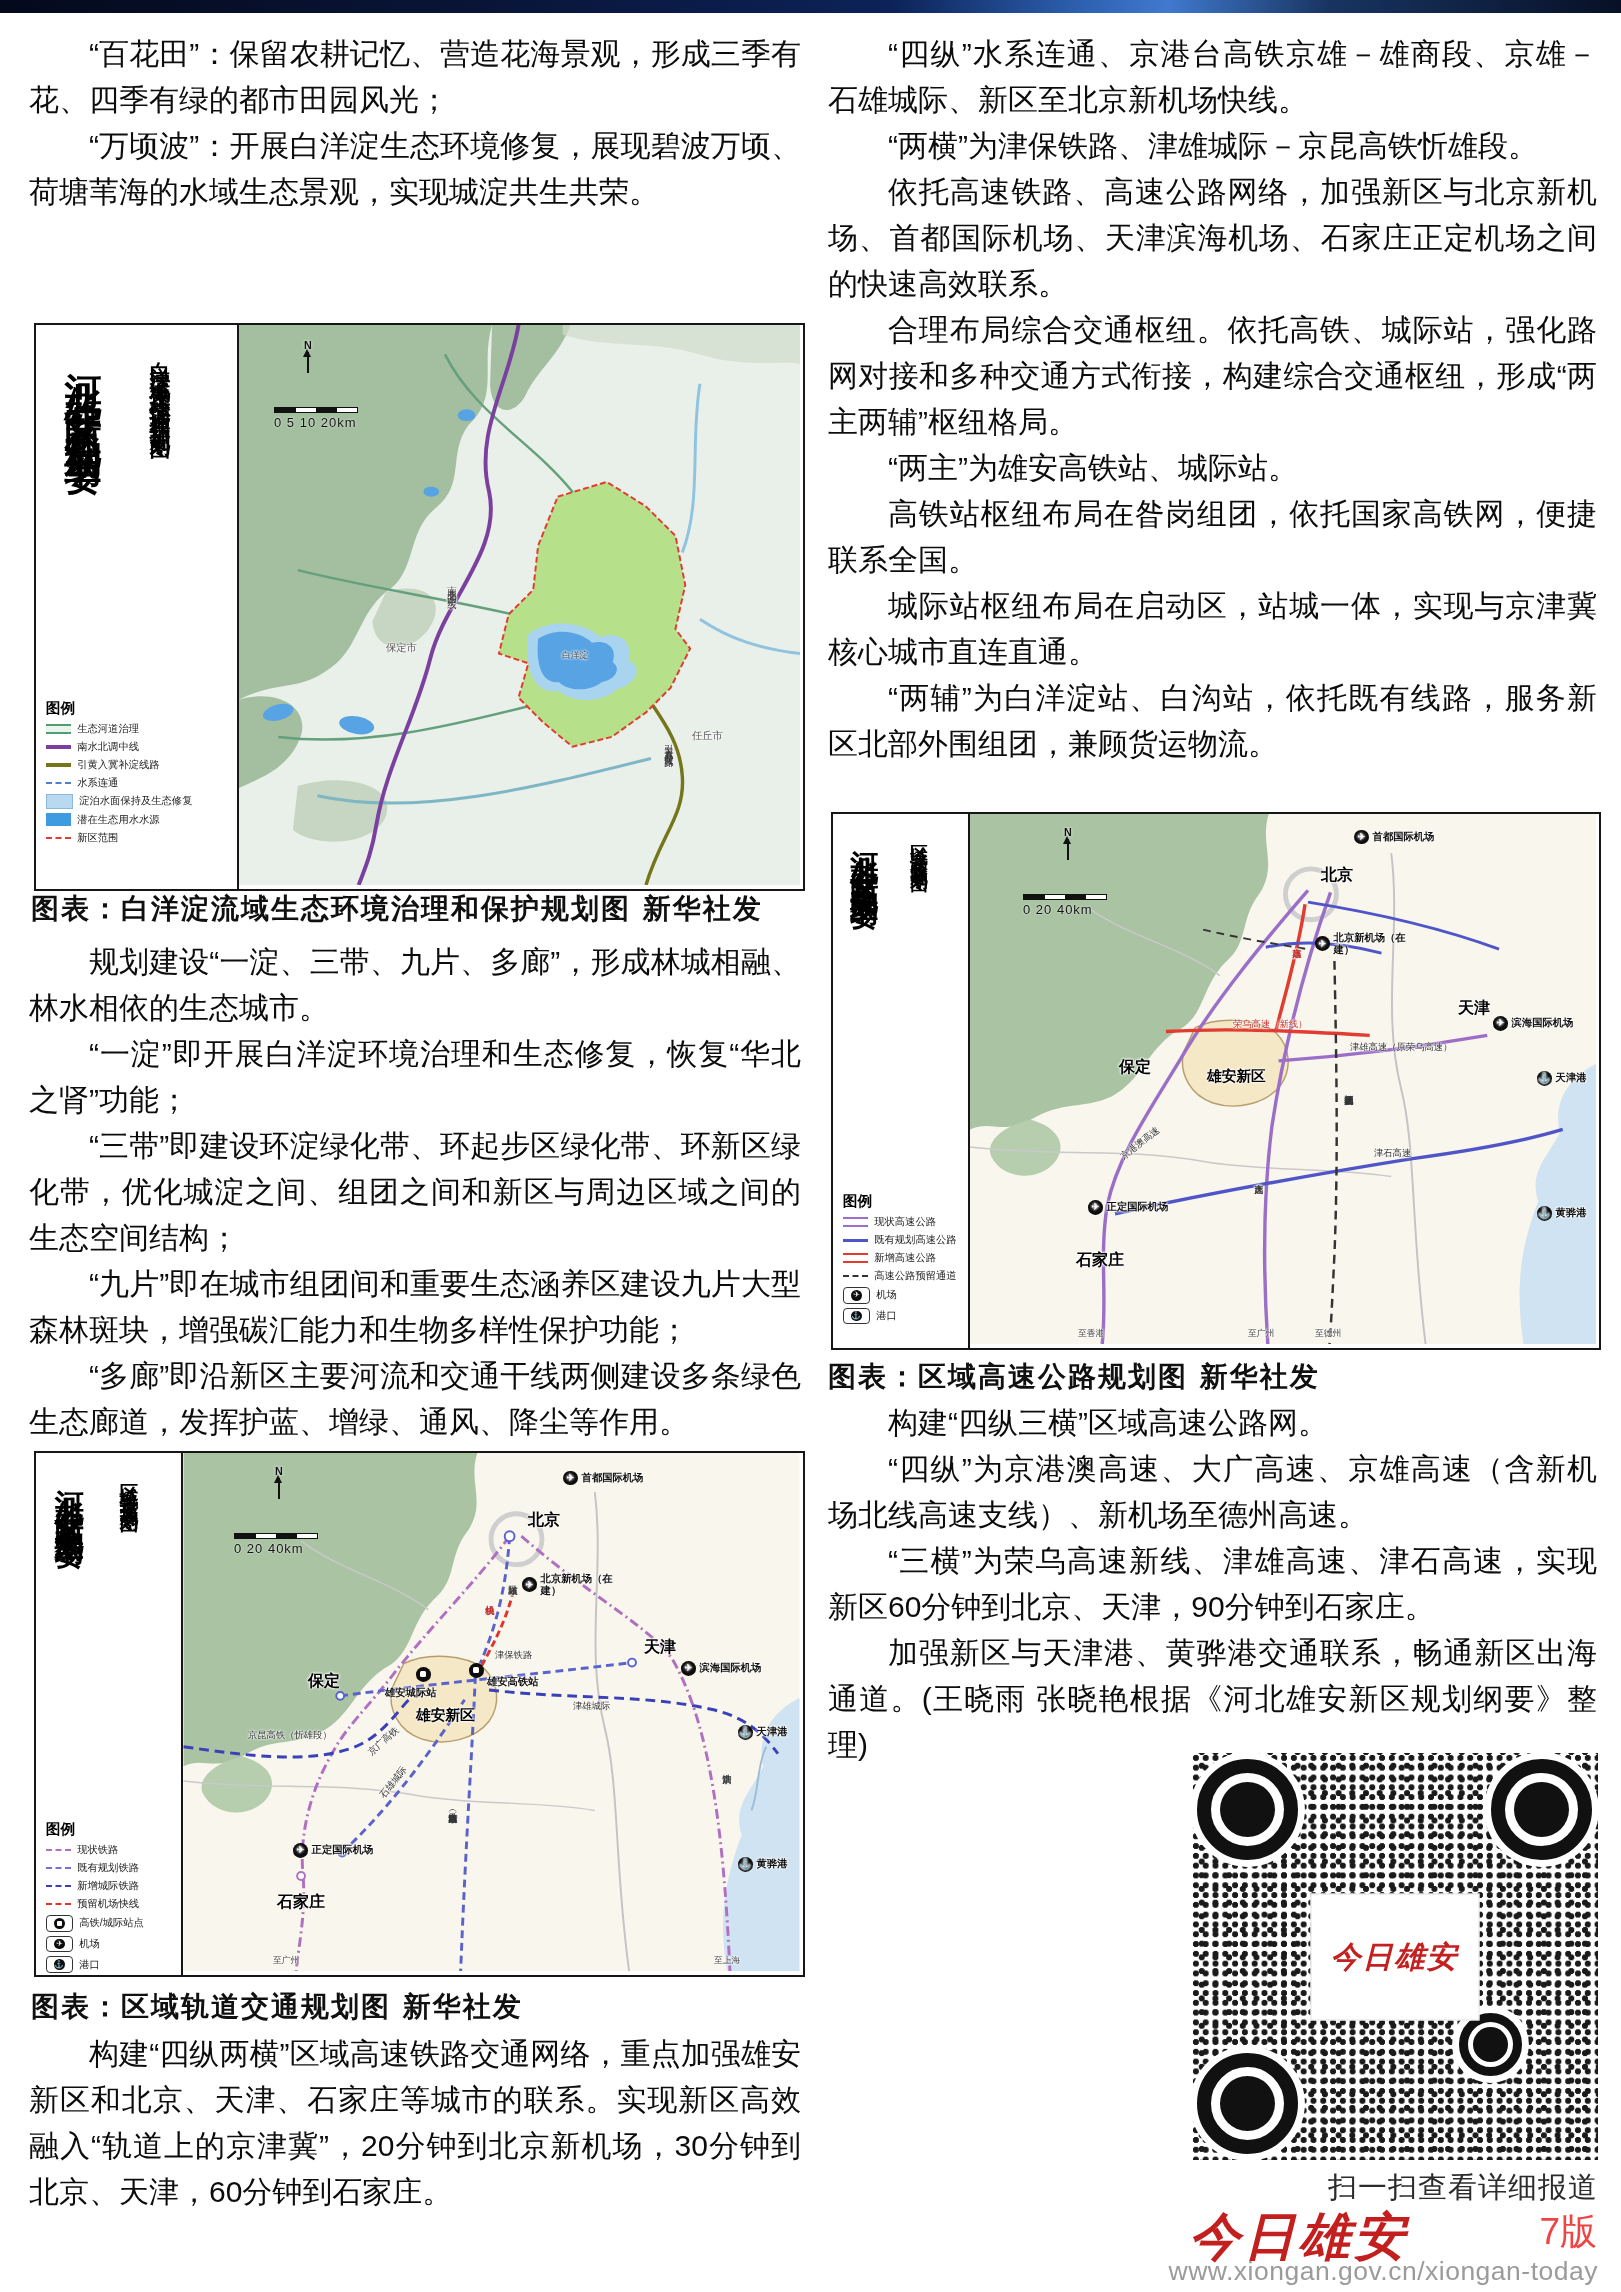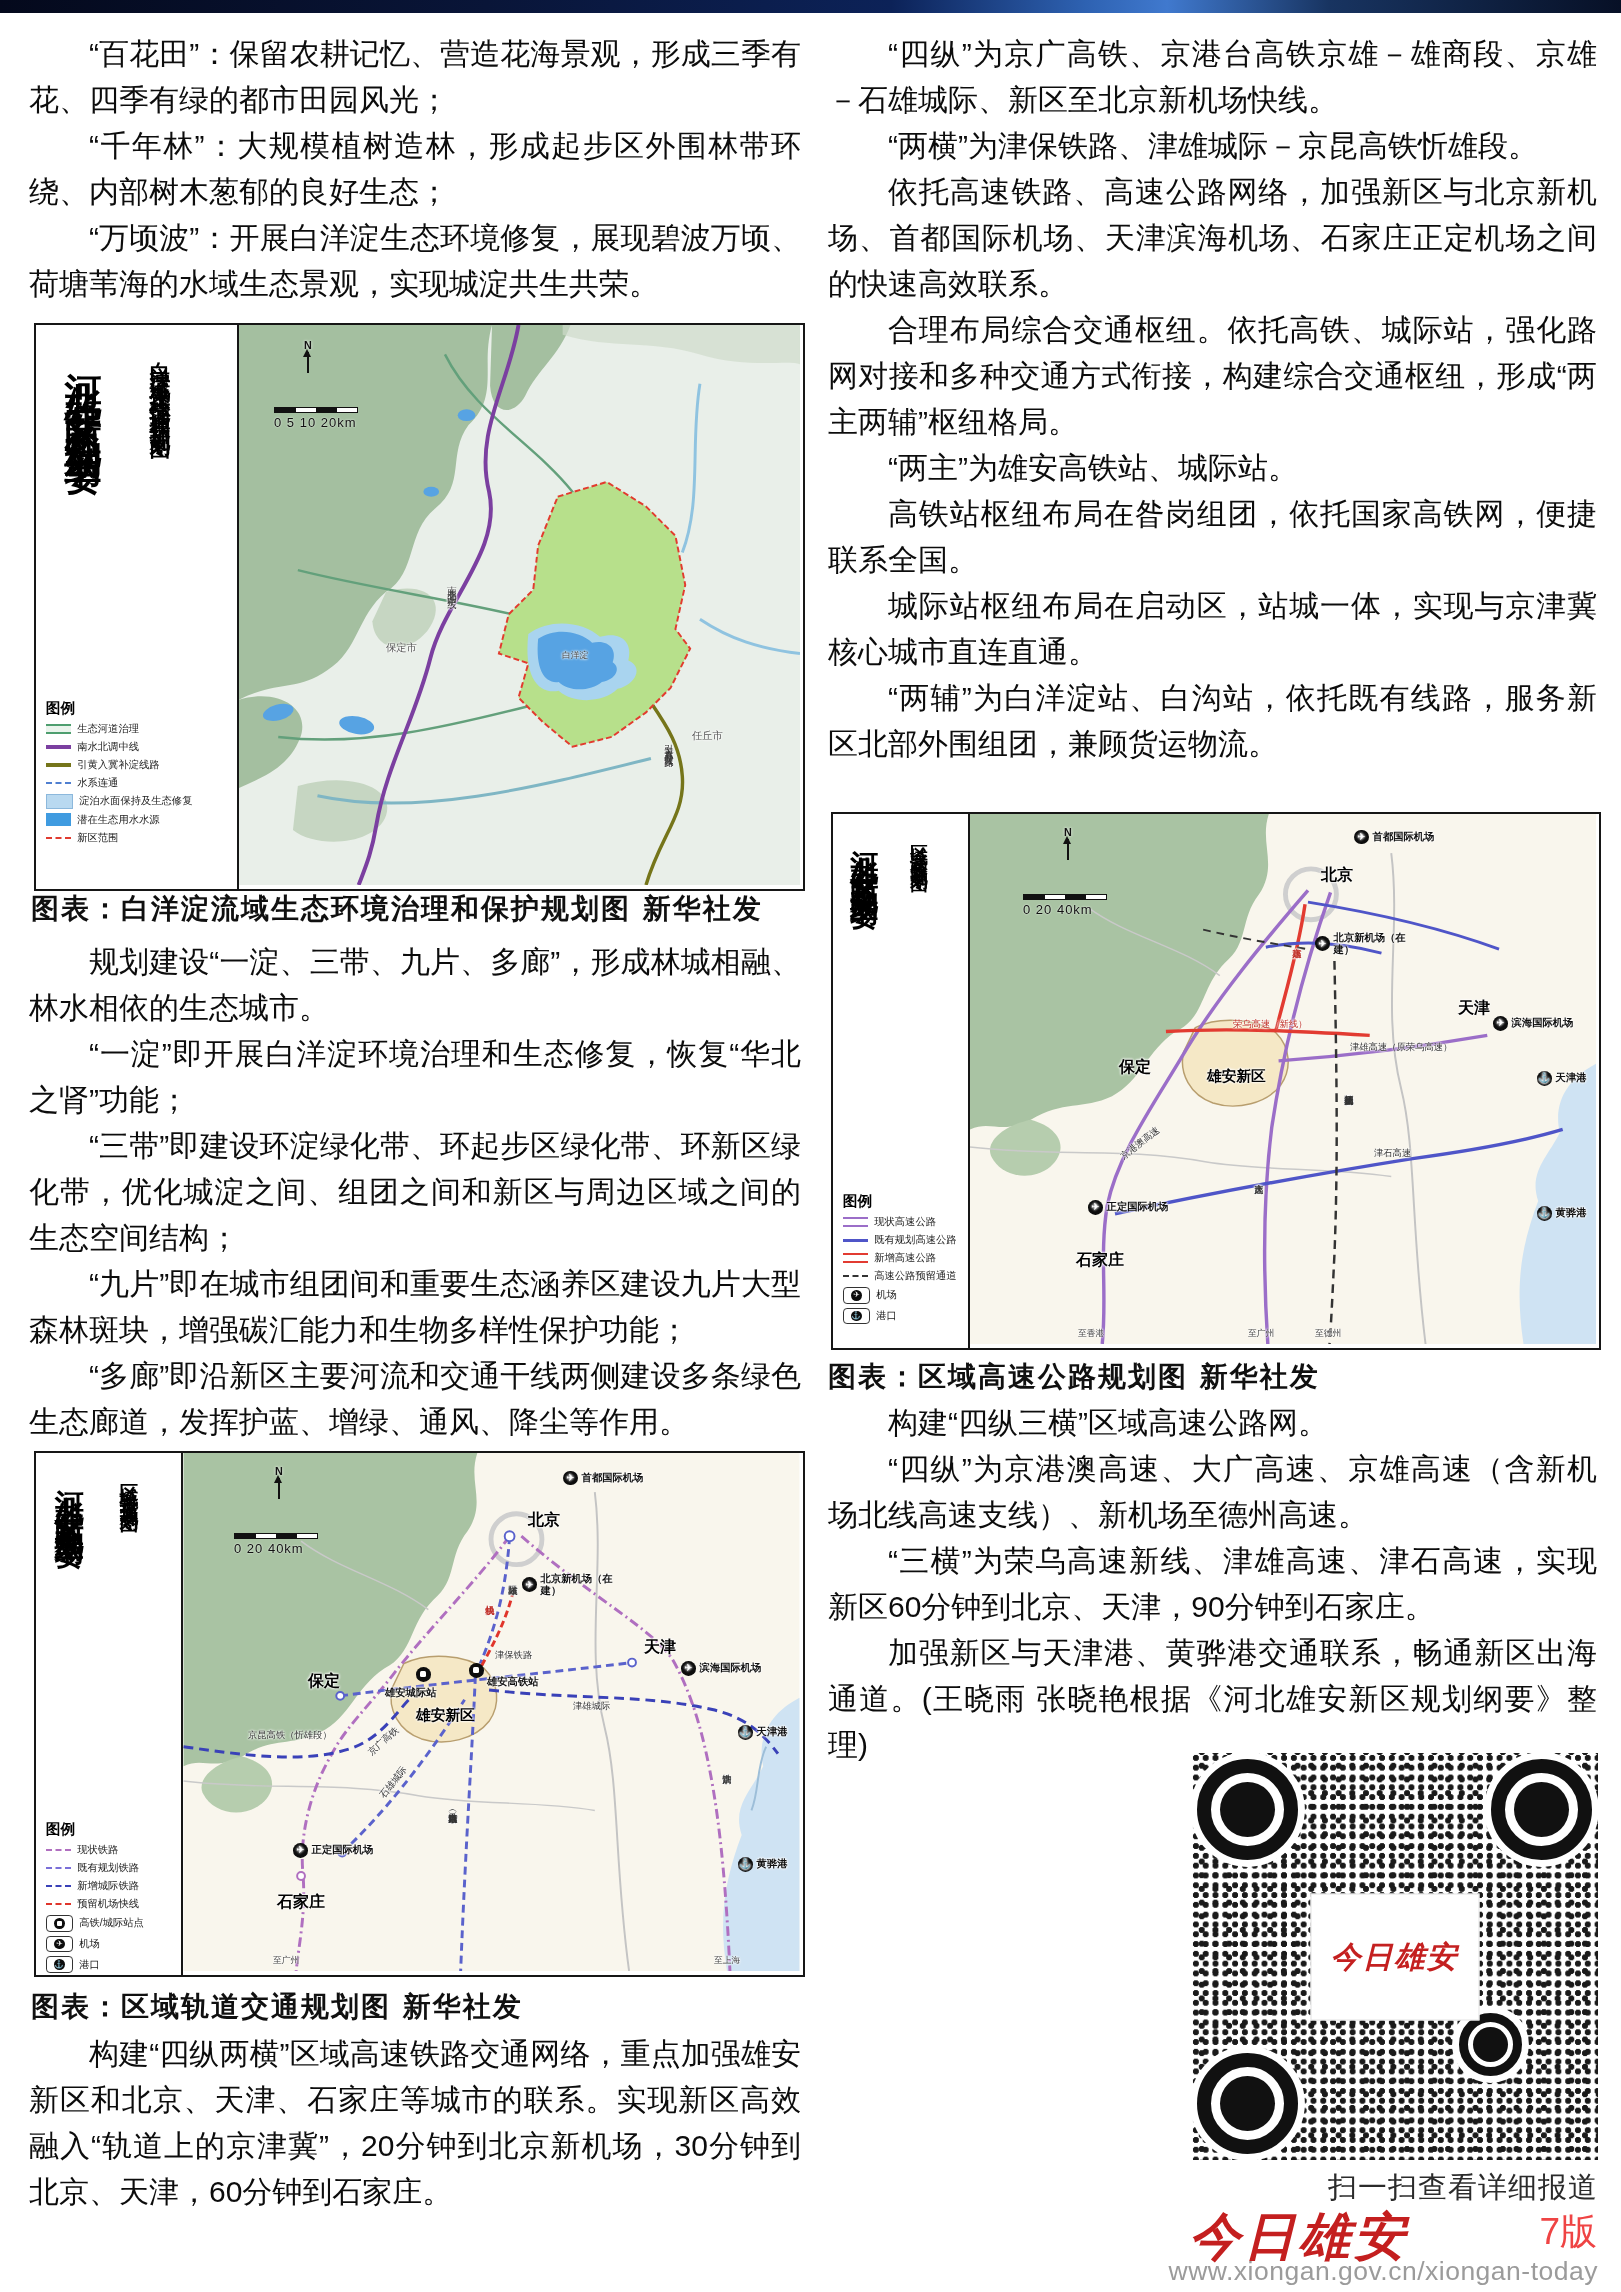--- a/index.html
+++ b/index.html
@@ -105,21 +105,20 @@
   .site-url{position:absolute;left:1157px;top:2256px;width:441px;text-align:right;
     font-size:26.5px;color:#9b9b9b;letter-spacing:0.5px;}
 </style>
 </head>
 <body>
 
 <div class="abs topbar"></div>
 
 <div class="tblock" style="left:29px;top:31px;width:772px;">
   <p class="body-text">“百花田”：保留农耕记忆、营造花海景观，形成三季有花、四季有绿的都市田园风光；</p>
-  <p class="body-text">“千年林”：大规模植树造林，形成起步区外围林带环绕、内部树木葱郁的良好生态；</p>
   <p class="body-text">“万顷波”：开展白洋淀生态环境修复，展现碧波万顷、荷塘苇海的水域生态景观，实现城淀共生共荣。</p>
 </div>
 
 <div class="fig" style="left:34px;top:323px;width:767px;height:564px;">
   <div class="fig-side" style="width:201px;">
     <div class="vtitle" style="left:21.6px;top:17.6px;font-size:37px;letter-spacing:9.8px;">河北雄安新区规划纲要</div>
     <div class="vsub" style="left:110px;top:19.6px;font-size:20.6px;letter-spacing:4.9px;">白洋淀流域生态环境治理和保护规划图</div>
     <div class="lg" style="top:374px;">
       <div class="lg-title">图例</div>
       <div class="lg-item">
@@ -336,21 +335,21 @@
     </div>
   </div>
 </div>
 <div class="cap" style="left:31px;top:1988px;">图表：区域轨道交通规划图 新华社发</div>
 
 <div class="tblock" style="left:29px;top:2031px;width:772px;">
   <p class="body-text">构建“四纵两横”区域高速铁路交通网络，重点加强雄安新区和北京、天津、石家庄等城市的联系。实现新区高效融入“轨道上的京津冀”，20分钟到北京新机场，30分钟到北京、天津，60分钟到石家庄。</p>
 </div>
 
 <div class="tblock" style="left:828px;top:31px;width:769px;">
-  <p class="body-text">“四纵”为京广高铁、京港台高铁京雄－雄商段、京雄－石雄城际、新区至北京新机场快线。</p>
+  <p class="body-text">“四纵”水系连通、京港台高铁京雄－雄商段、京雄－石雄城际、新区至北京新机场快线。</p>
   <p class="body-text">“两横”为津保铁路、津雄城际－京昆高铁忻雄段。</p>
   <p class="body-text">依托高速铁路、高速公路网络，加强新区与北京新机场、首都国际机场、天津滨海机场、石家庄正定机场之间的快速高效联系。</p>
   <p class="body-text">合理布局综合交通枢纽。依托高铁、城际站，强化路网对接和多种交通方式衔接，构建综合交通枢纽，形成“两主两辅”枢纽格局。</p>
   <p class="body-text">“两主”为雄安高铁站、城际站。</p>
   <p class="body-text">高铁站枢纽布局在昝岗组团，依托国家高铁网，便捷联系全国。</p>
   <p class="body-text">城际站枢纽布局在启动区，站城一体，实现与京津冀核心城市直连直通。</p>
   <p class="body-text">“两辅”为白洋淀站、白沟站，依托既有线路，服务新区北部外围组团，兼顾货运物流。</p>
 </div>
 
 <div class="fig" style="left:831px;top:812px;width:766px;height:534px;">

